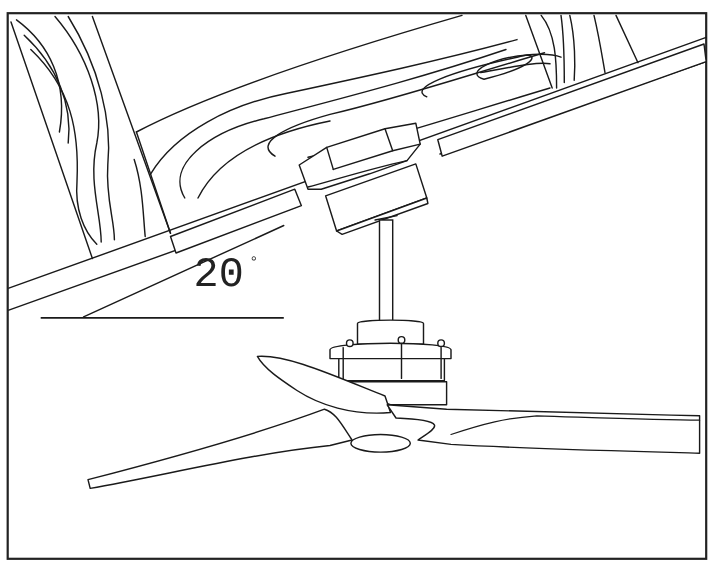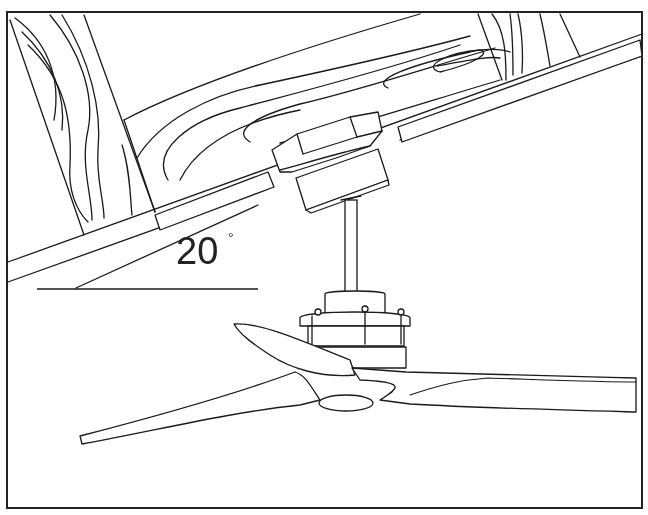--- a/index.html
+++ b/index.html
@@ -3,21 +3,21 @@
 <meta charset="utf-8">
 <style>
   html, body { margin: 0; padding: 0; background: #ffffff; }
   body { width: 648px; height: 515px; position: relative; overflow: hidden; }
   #diagram { position: absolute; left: 0; top: 0; width: 648px; height: 515px; }
   .ln { fill: none; stroke: #1a1a1a; stroke-width: 1.3; stroke-linecap: round; stroke-linejoin: round; }
   .thin { stroke-width: 1.1; }
   .fillw { fill: #ffffff; stroke: #1a1a1a; stroke-width: 1.3; stroke-linejoin: round; }
   .angle-label {
     position: absolute; left: 176px; top: 232px;
-    font-family: Liberation Sans, sans-serif; font-size: 38px; color: #222;
+    font-family: Liberation Mono, monospace; font-size: 38px; color: #222;
     line-height: 1;
   }
   .deg {
     position: absolute; left: 228px; top: 230px;
     font-family: "Liberation Sans", sans-serif; font-size: 14px; color: #333;
   }
 </style>
 </head>
 <body>
 

